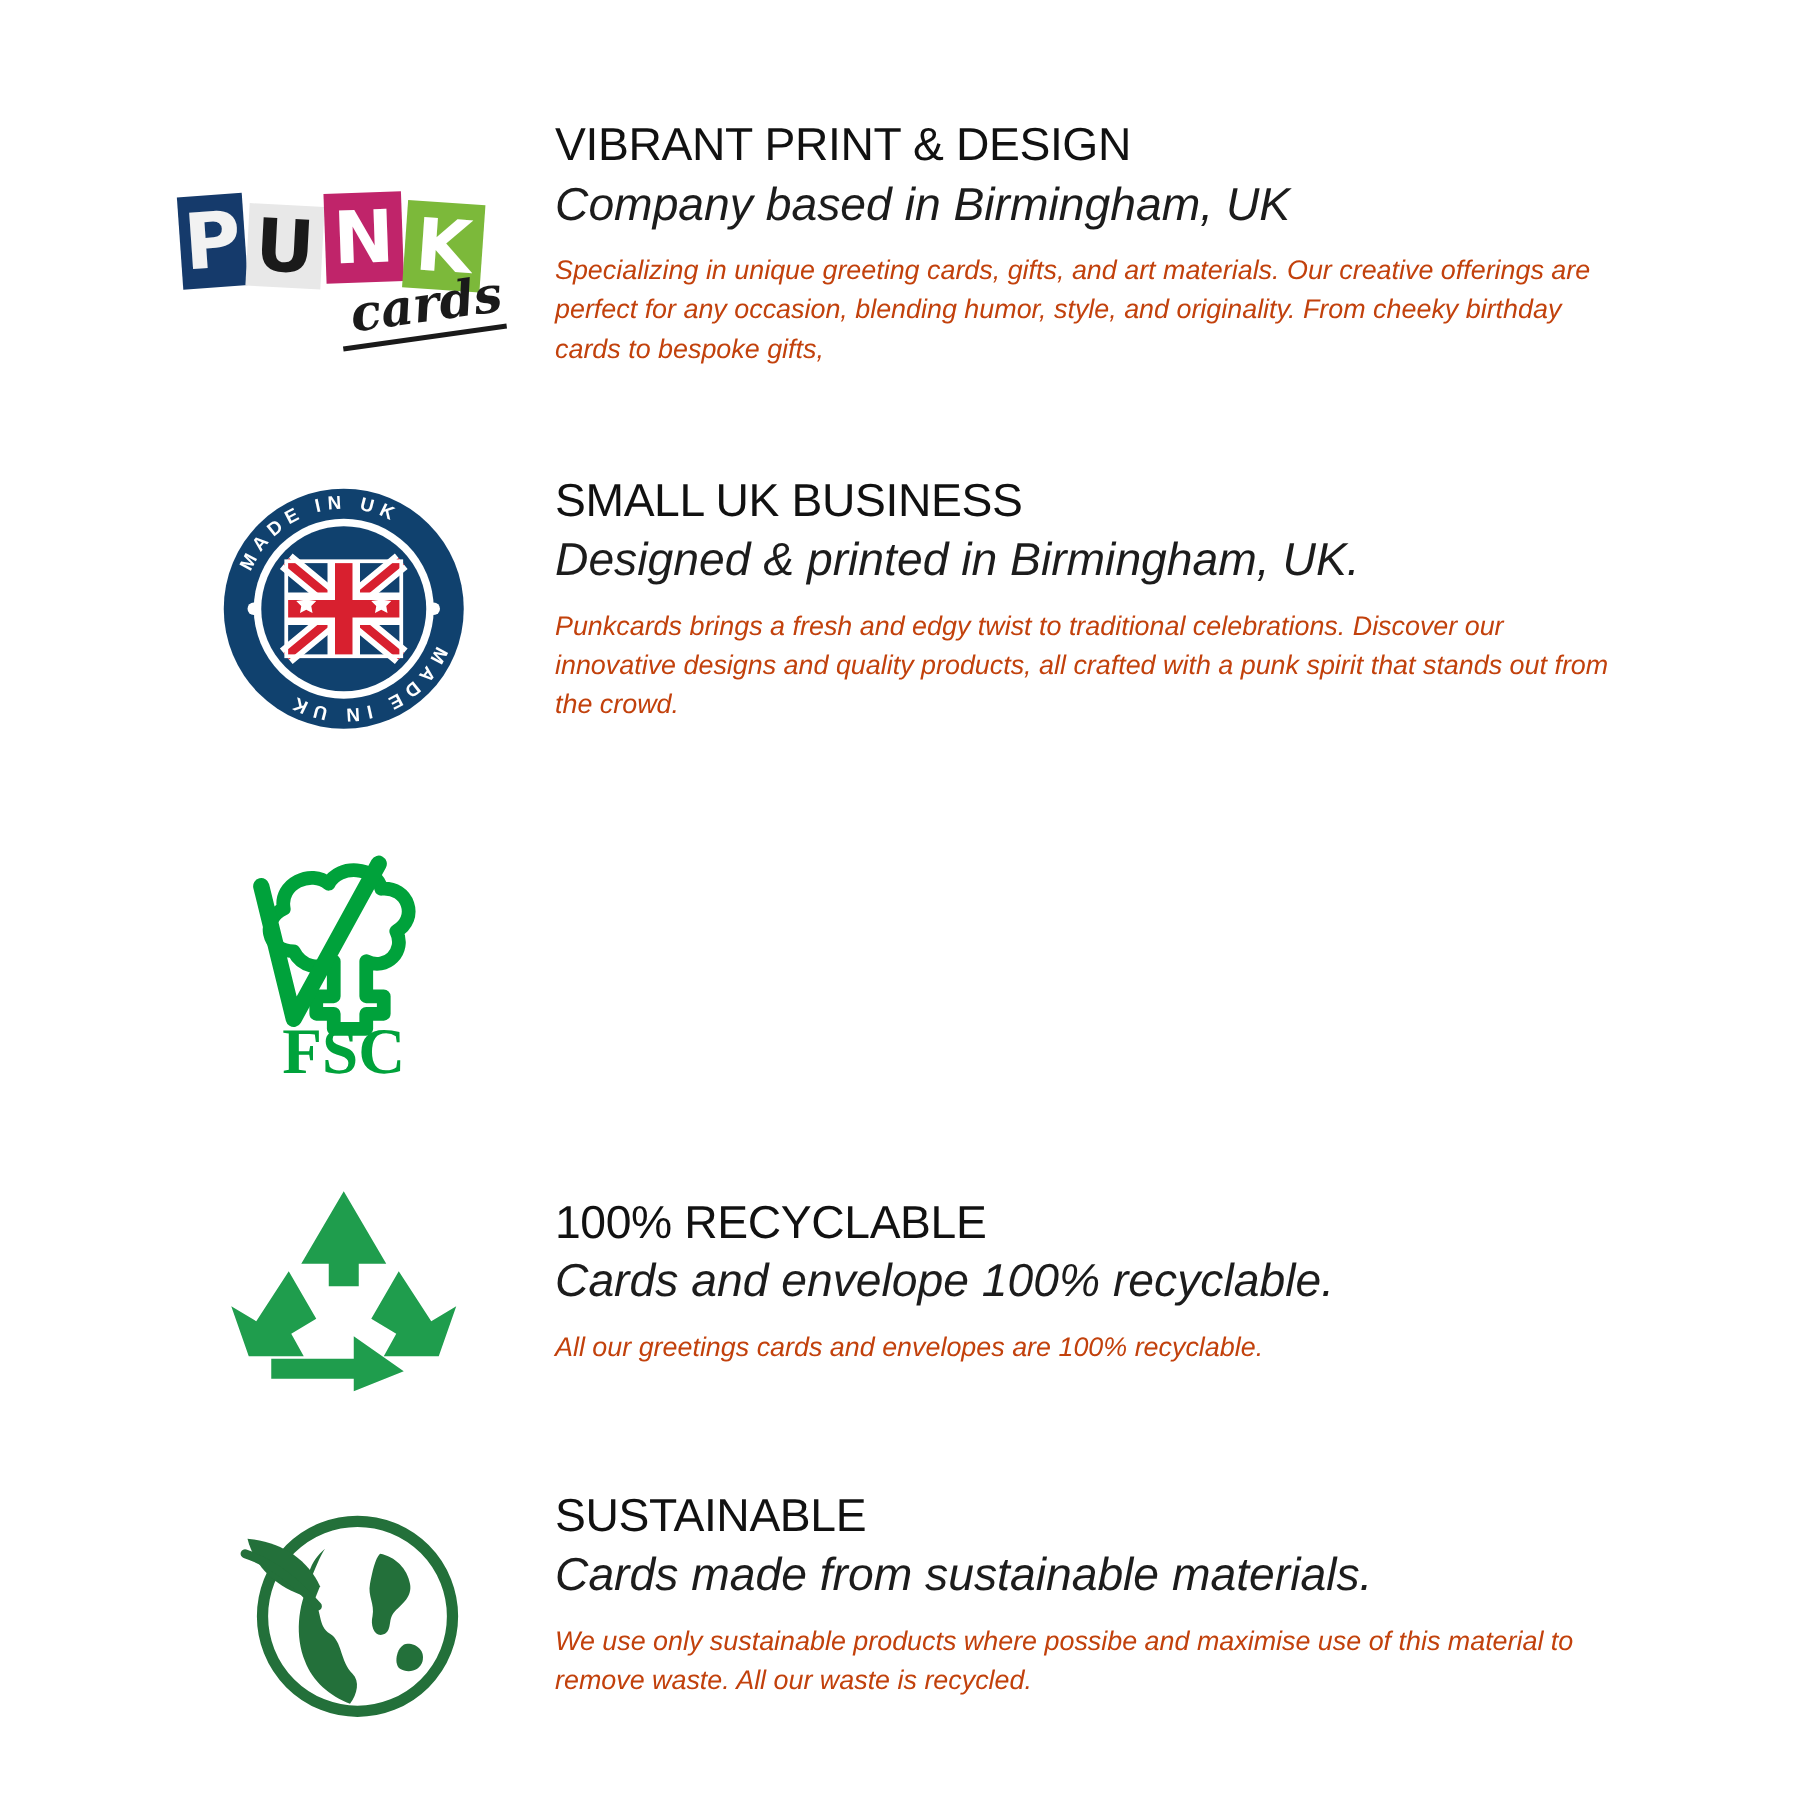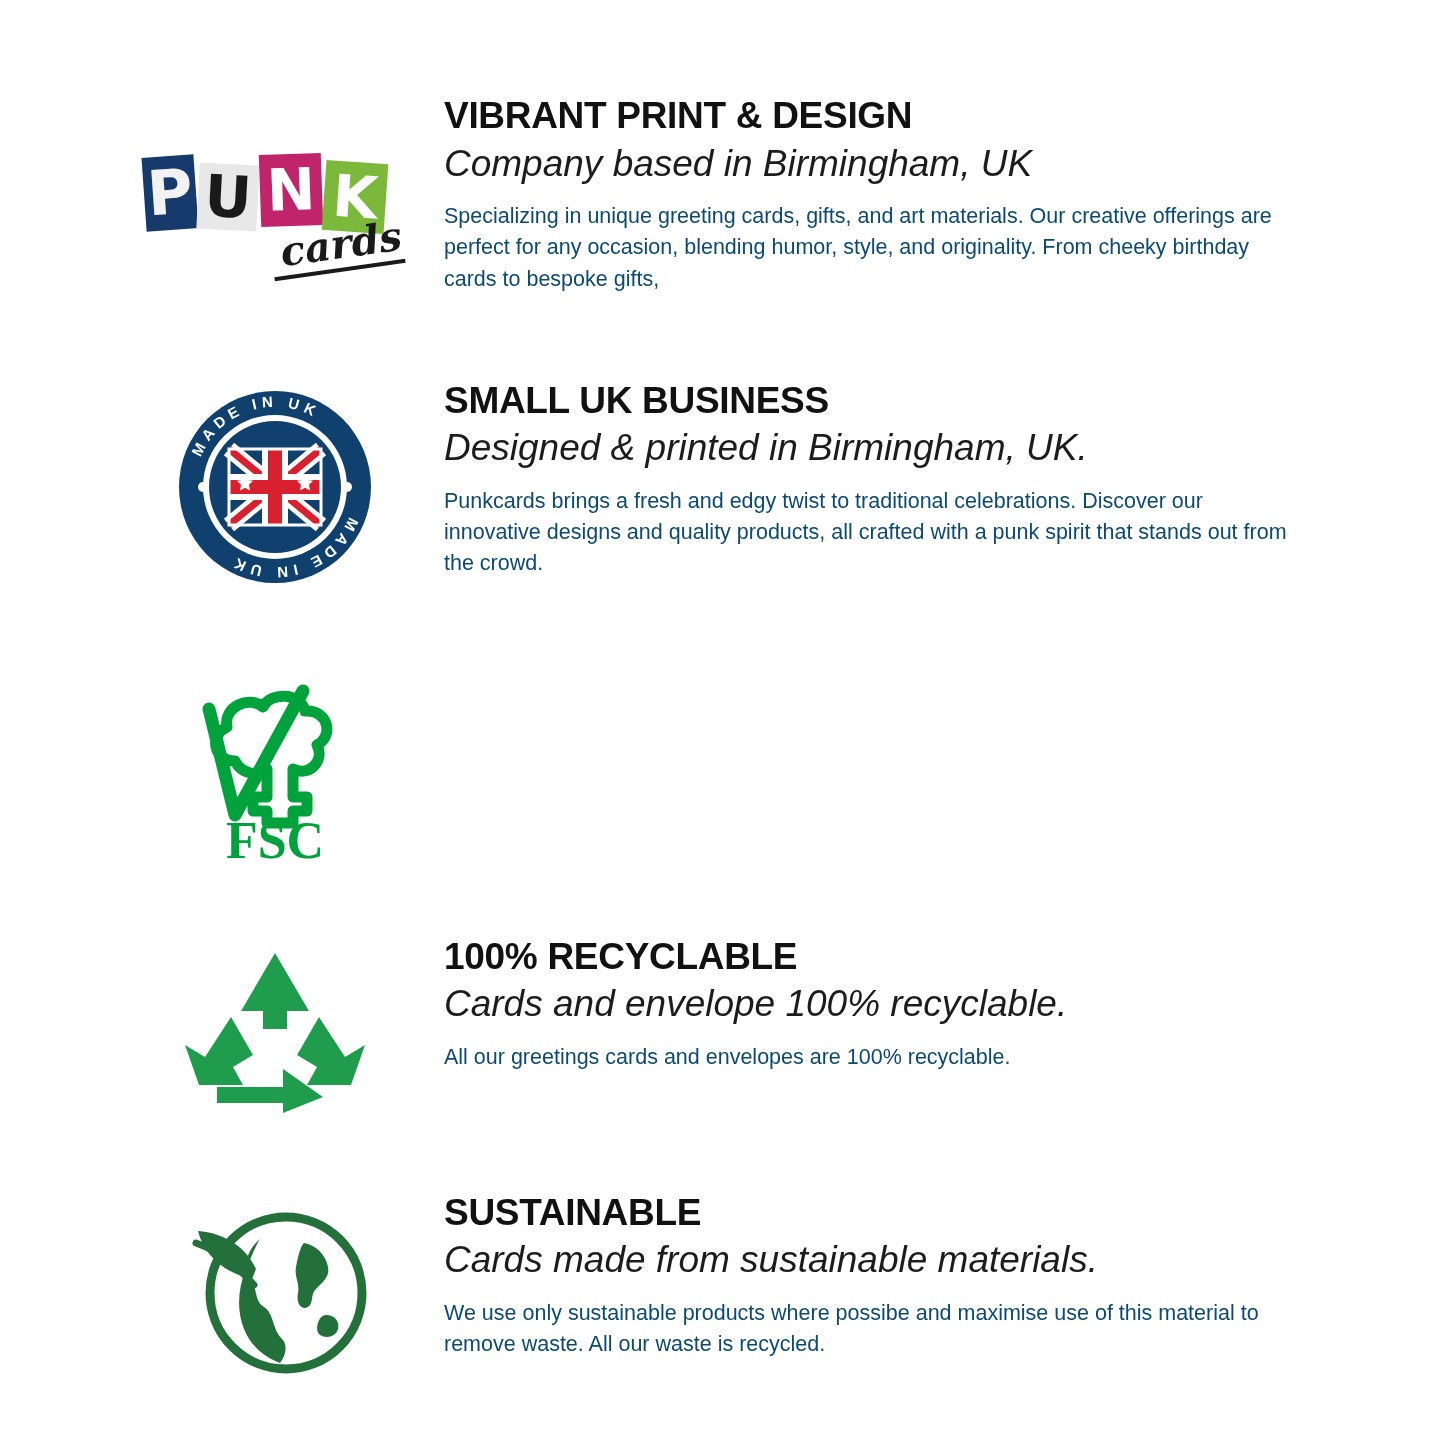--- a/index.html
+++ b/index.html
@@ -35,47 +35,48 @@
     justify-content: center;
     align-items: flex-start;
     padding-top: 8px;
   }
   .text-col {
     flex: 1;
     padding-left: 4px;
   }
   .f-title {
     font-size: 37px;
-    font-weight: bold;
+    font-weight: normal;
     letter-spacing: -0.3px;
     line-height: 1.1;
     margin: 0 0 6px 0;
     color: #111111;
   }
   .f-sub {
     font-size: 37px;
     font-weight: normal;
     line-height: 1.15;
     margin: 0 0 16px 0;
     color: #1c1c1c;
     font-style: italic;
   }
   .f-body {
     font-size: 21.5px;
     line-height: 1.45;
-    color: #0c4a6e;
+    color: #c2410c;
     max-width: 860px;
     margin: 0;
+    font-style: italic;
   }
 
   
   .row-1 { margin-top: 18px; margin-bottom: 86px; }
   .row-2 { margin-bottom: 78px; }
   .row-3 { margin-bottom: 72px; }
-  .row-4 { margin-bottom: 78px; }
+  .row-4 { margin-bottom: 78px; align-items: center; }
 
   .row-1 .icon-col { padding-top: 54px; }
   .row-2 .icon-col { padding-top: 6px; }
   .row-3 .icon-col { padding-top: 0px; }
   .row-4 .icon-col { padding-top: 8px; }
   .row-5 .icon-col { padding-top: 10px; }
 
   
   .punk-logo {
     position: relative;

